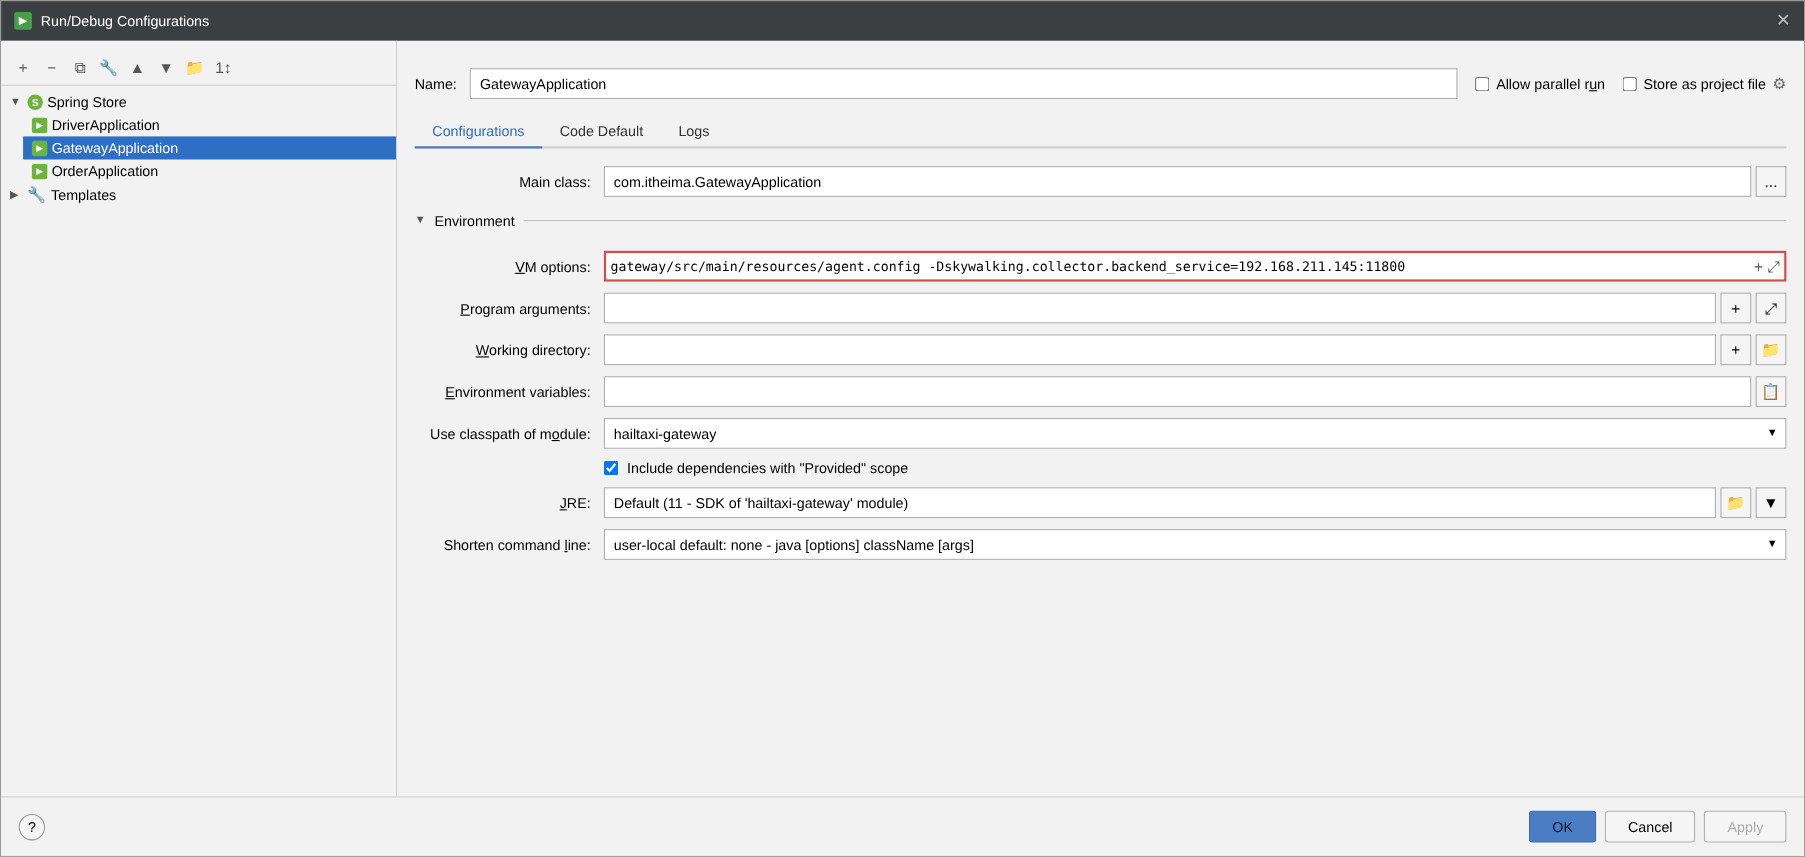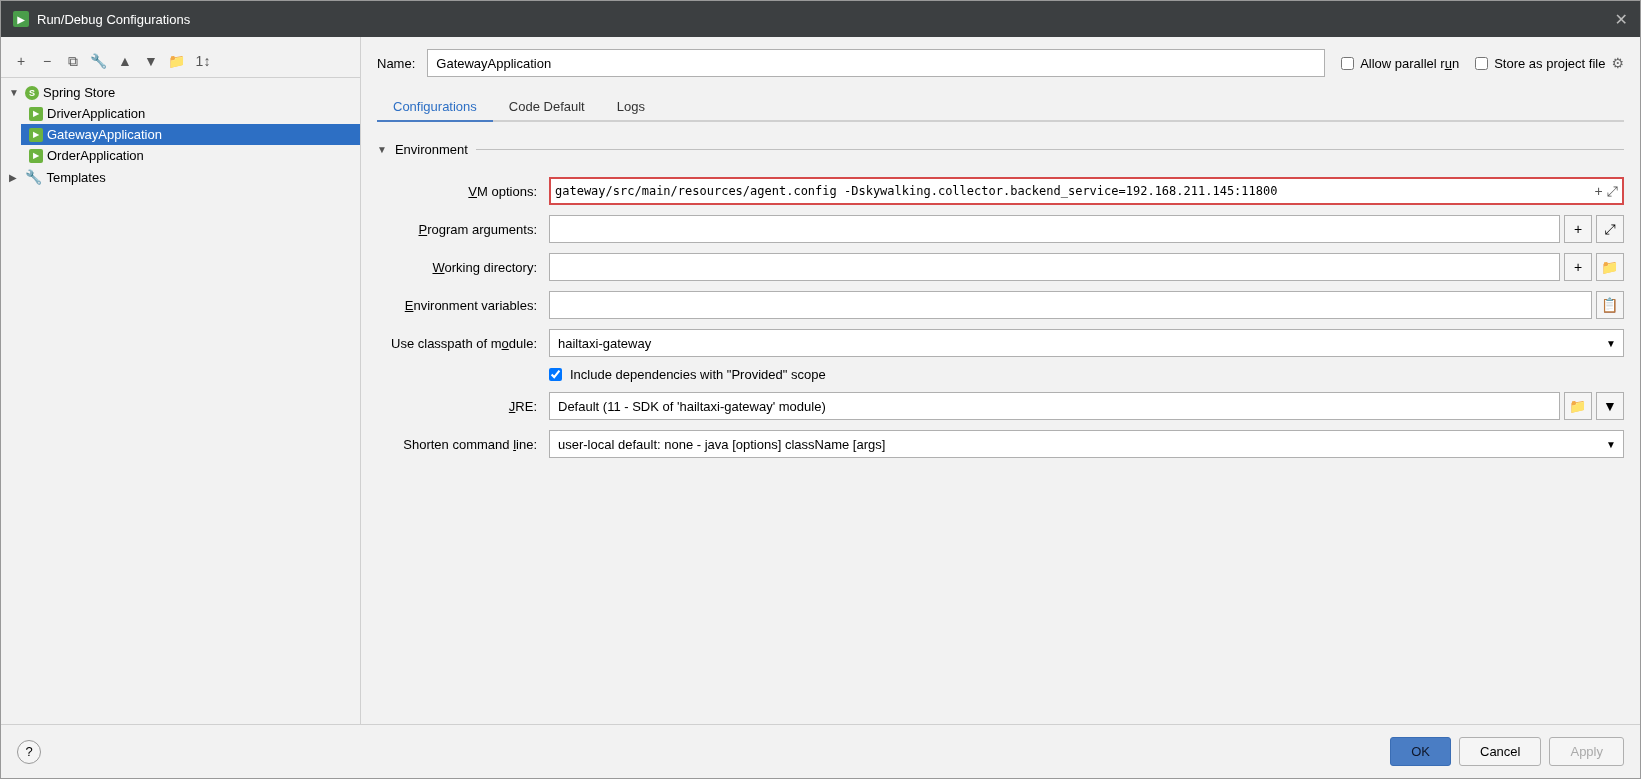--- a/index.html
+++ b/index.html
@@ -155,21 +155,21 @@
     
     .tree-children {
       padding-left: 20px;
     }
     
     
     .right-panel {
       flex: 1;
       display: flex;
       flex-direction: column;
-      padding: 12px 16px;
+      padding: 25px 16px;
       overflow-y: auto;
     }
     
     .name-input {
       flex: 1;
       height: 28px;
       border: 1px solid #b0b0b0;
       padding: 0 8px;
       font-size: 13px;
       background: #fff;
@@ -502,20 +502,27 @@
       </div>
 
       <div class="tabs">
         <div class="tab active">Configurations</div>
         <div class="tab">Code Default</div>
         <div class="tab">Logs</div>
       </div>
 
       <div class="form-section">
 
+        <div class="field-row">
+          <label class="field-label">Main class:</label>
+          <div class="field-input-with-btn">
+            <input type="text" class="field-input" value="com.itheima.GatewayApplication" style="flex: 1 1 0%;">
+            <button class="field-btn">...</button>
+          </div>
+        </div>
 
         <div class="section-header">
           <button class="section-header-btn">▼</button>
           <span class="section-title">Environment</span>
           <div class="section-line"></div>
         </div>
 
         <div class="field-row">
           <label class="field-label"><span style="text-decoration:underline">V</span>M options:</label>
           <div class="vm-options-box">

